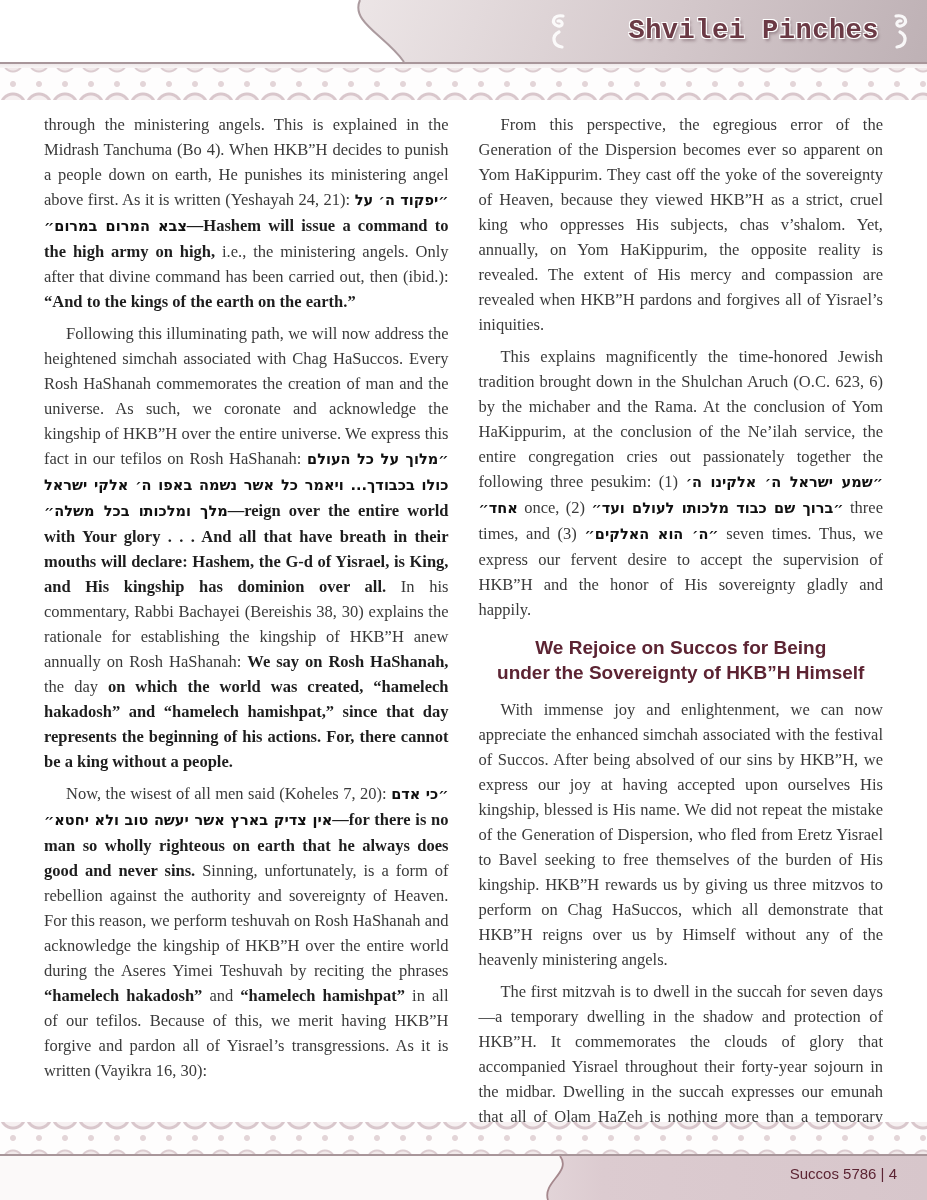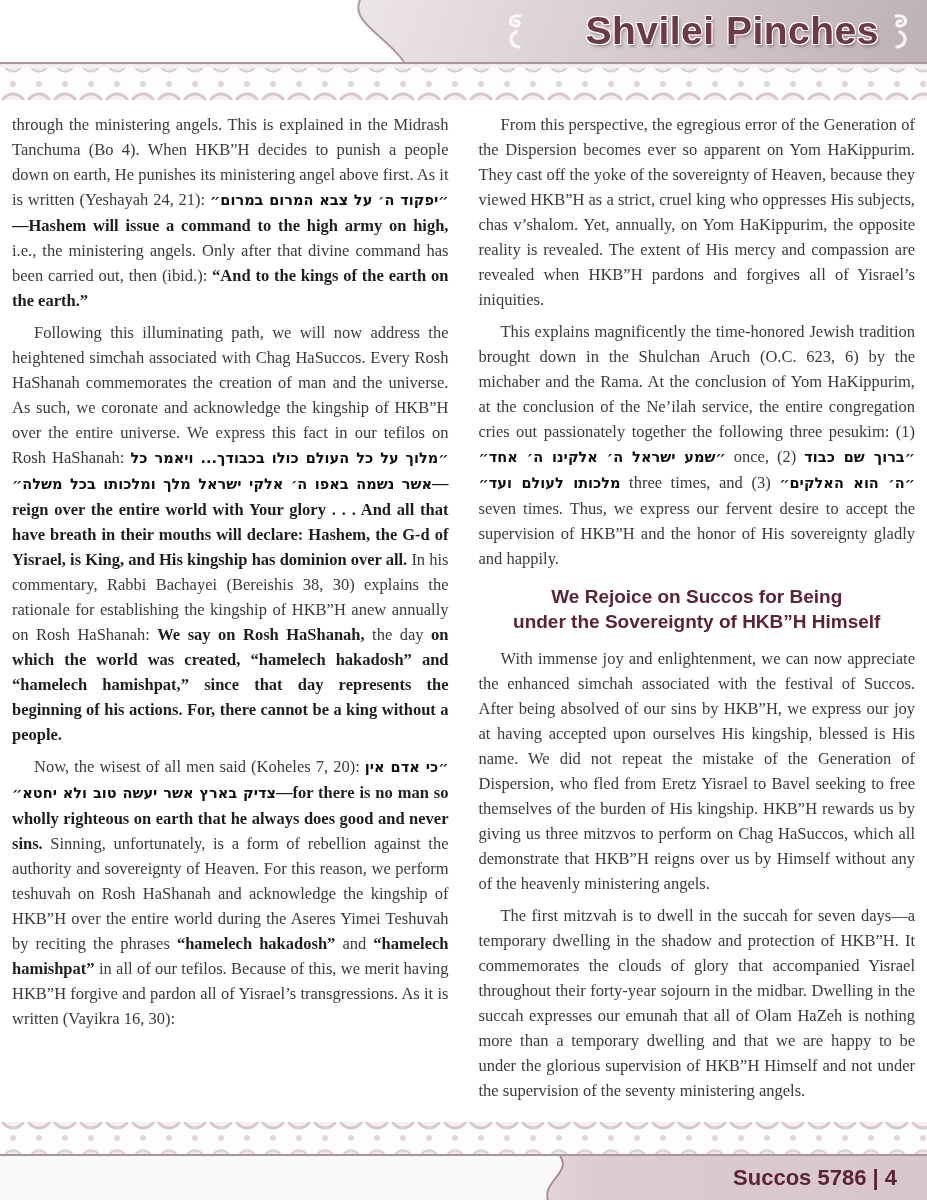--- a/index.html
+++ b/index.html
@@ -3,51 +3,51 @@
 <meta charset="utf-8">
 <style>
   html,body{margin:0;padding:0;background:#fff;}
   .page{width:927px;height:1200px;display:flex;flex-direction:column;background:#fff;position:relative;overflow:hidden;font-family:"Liberation Serif",serif;}
 
   
   .masthead{position:relative;height:62px;flex:0 0 auto;
     background:linear-gradient(110deg,#f6f3f3 0%,#ece5e6 38%,#d4c8cb 72%,#beb1b5 100%);}
   .masthead .curve-svg{position:absolute;left:0;top:0;display:block;}
   .title-wrap{position:absolute;right:14px;top:0;height:100%;display:flex;align-items:center;gap:12px;}
-  .masthead-title{font-family:Liberation Sans, sans-serif;font-weight:bold;font-size:39px;color:#6b3a45;letter-spacing:.5px;
+  .masthead-title{font-family:Liberation Mono, monospace;font-weight:bold;font-size:27px;color:#6b3a45;letter-spacing:.5px;
     text-shadow:-1px -1px 0 #fff,1px -1px 0 #fff,-1px 1px 0 #fff,1px 1px 0 #fff,2px 3px 3px rgba(60,30,40,.35);margin-left:48px;}
   .ornament{opacity:.9;}
 
   
   .rule{height:2px;background:#a8969a;flex:0 0 auto;}
   .gap-strip{height:4px;background:linear-gradient(#efe9ea,#f9f6f6);flex:0 0 auto;}
   .lace{height:32px;flex:0 0 auto;background-color:#fefdfd;
     background-image:
       radial-gradient(circle at 13px 38px,#f6f0f1 10px,#d9c7cc 11px 13px,rgba(217,199,204,0) 14px),
       radial-gradient(circle at 13px -6px,#f1e9ea 8px,#dcccd0 9px 10px,rgba(220,204,208,0) 11px),
       radial-gradient(circle at 13px 16px,#e3d5d8 2.5px,rgba(227,213,216,0) 3.5px);
     background-size:26px 32px;}
   .lace-bottom{transform:scaleY(-1);}
 
   
-  .content{flex:1 1 auto;display:flex;gap:30px;padding:12px 12px 0;overflow:hidden;}
+  .content{flex:1 1 auto;display:flex;gap:30px;padding:12px 44px 0;overflow:hidden;}
   .column{flex:1 1 0;min-width:0;}
   .column p{margin:0 0 7px;text-align:justify;text-indent:22px;font-size:16.5px;line-height:25px;color:#3a3a3a;}
   .column p.noindent{text-indent:0;}
   .rn{}
   .rb{font-weight:bold;color:#1e1e1e;}
   .rh{font-weight:bold;color:#101010;font-family:"DejaVu Sans",sans-serif;font-size:14.5px;unicode-bidi:embed;}
   .heading{font-family:"Liberation Sans",sans-serif;font-weight:bold;font-size:19px;line-height:25px;color:#5c2433;
     text-align:center;white-space:pre-line;margin:13px 0 12px;}
 
   
   .footband{position:relative;height:44px;flex:0 0 auto;
     background:linear-gradient(to right,#fbf9f9 0%,#f0e9ea 45%,#dccbd0 65%,#d7c6cb 100%);}
   .footband .curve-svg{position:absolute;left:0;top:0;display:block;}
-  .pagenum{position:absolute;right:30px;top:9px;font-family:"Liberation Sans",sans-serif;font-weight:bold;font-size:22px;color:#5c2433;}
+  .pagenum{position:absolute;right:30px;top:9px;font-family:"Liberation Sans",sans-serif;font-weight:normal;font-size:15px;color:#5c2433;}
 </style>
 </head>
 <body>
 
 <div class="page">
 
   <header class="masthead">
     <svg class="curve-svg" width="927" height="62" viewBox="0 0 927 62">
       <path d="M360,0 C350,22 386,36 404,62 L0,62 L0,0 Z" fill="#ffffff"></path>
       <path d="M360,0 C350,22 386,36 404,62" fill="none" stroke="#ab9a9e" stroke-width="2"></path>

